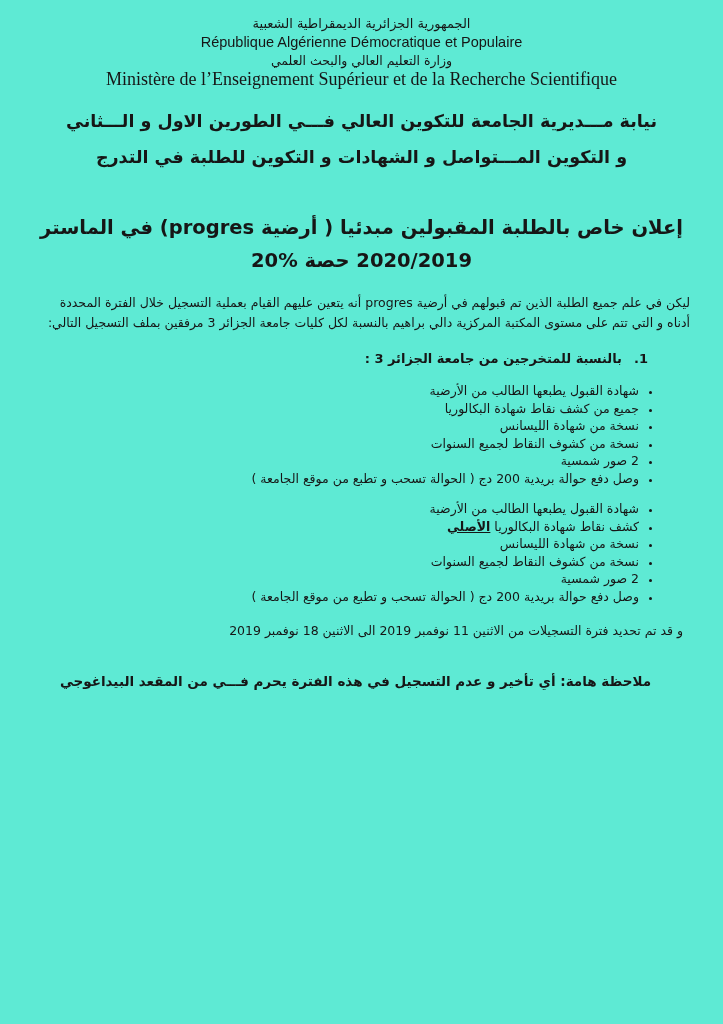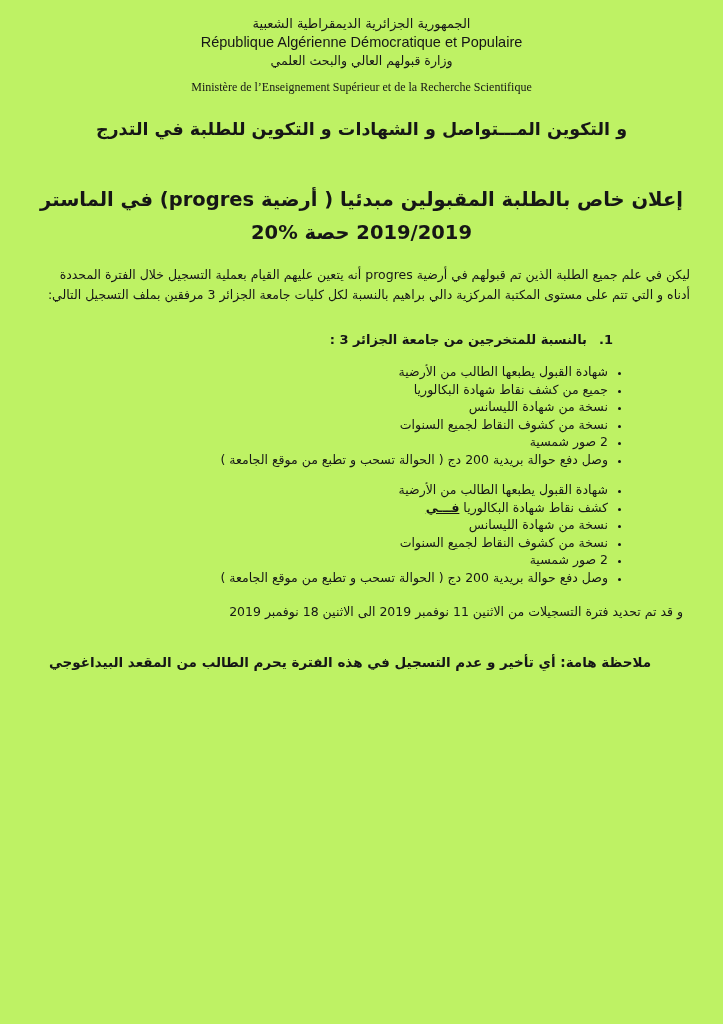--- a/index.html
+++ b/index.html
@@ -4,29 +4,29 @@
 <title>Document</title>
 <style>
   * { margin: 0; padding: 0; box-sizing: border-box; }
   html, body { background: #ffffff; }
   body { font-family: "DejaVu Sans", sans-serif; color: #161616; }
   .page {
     position: relative;
     width: 723px;
     height: 1024px;
     margin: 0 auto;
-    background: #bef264;
+    background: #5eead4;
     overflow: hidden;
   }
   
   .header { padding-top: 15px; text-align: center; }
   .hdr-ar1 { font-size: 13px; line-height: 18px; font-family: "DejaVu Sans", sans-serif; }
   .hdr-fr1 { font-size: 14.5px; line-height: 19px; font-family: Liberation Sans, sans-serif; }
   .hdr-ar2 { font-size: 12.5px; line-height: 18px; }
-  .hdr-fr2 { font-size: 12px; line-height: 19px; font-family: "Liberation Serif", "DejaVu Serif", serif; margin-top: 8px; }
+  .hdr-fr2 { font-size: 18px; line-height: 19px; font-family: "Liberation Serif", "DejaVu Serif", serif; }
   
   .logo-wrap { text-align: center; margin-top: 2px; height: 58px; }
   
   .directorate {
     margin-top: 14px;
     text-align: center;
     direction: rtl;
     font-weight: bold;
     font-size: 17.5px;
     line-height: 36px;
@@ -44,36 +44,36 @@
   .intro {
     margin-top: 16px;
     padding: 0 33px;
     direction: rtl;
     text-align: right;
     font-size: 12.5px;
     line-height: 19.5px;
   }
   
   .section-heading {
-    margin-top: 26px;
-    padding-right: 110px;
+    margin-top: 17px;
+    padding-right: 75px;
     direction: rtl;
     text-align: right;
     font-weight: bold;
     font-size: 13px;
     line-height: 20px;
   }
   .sec-num { margin-left: 12px; }
   
   ul.req-list {
     margin-top: 13px;
     direction: rtl;
     text-align: right;
     list-style: disc;
-    padding: 0 115px 0 0;
+    padding: 0 84px 0 0;
   }
   ul.req-list li {
     font-size: 12.5px;
     line-height: 17.5px;
   }
   ul.req-list li::marker { font-size: 11px; }
   .u { font-weight: bold; text-decoration: underline; }
   
   .period-line {
     margin-top: 16px;
@@ -94,56 +94,57 @@
   }
 </style>
 </head>
 <body>
 
 <div class="page">
 
   <div class="header">
     <div class="hdr-ar1" dir="rtl">الجمهورية الجزائرية الديمقراطية الشعبية</div>
     <div class="hdr-fr1">République Algérienne Démocratique et Populaire</div>
-    <div class="hdr-ar2" dir="rtl">وزارة قبولهم العالي والبحث العلمي</div>
+    <div class="hdr-ar2" dir="rtl">وزارة التعليم العالي والبحث العلمي</div>
     <div class="hdr-fr2">Ministère de l’Enseignement Supérieur et de la Recherche Scientifique</div>
   </div>
 
 
   <div class="directorate">
+    <div>نيابة مـــديرية الجامعة للتكوين العالي فـــي الطورين الاول و الـــثاني</div>
     <div>و التكوين المـــتواصل و الشهادات و التكوين للطلبة في التدرج</div>
   </div>
 
   <div class="announcement">
     <div>إعلان خاص بالطلبة المقبولين مبدئيا ( أرضية progres) في الماستر</div>
-    <div>2019/2019 حصة %20</div>
+    <div>2020/2019 حصة %20</div>
   </div>
 
   <p class="intro">ليكن في علم جميع الطلبة الذين تم قبولهم في أرضية progres أنه يتعين عليهم القيام بعملية التسجيل خلال الفترة المحددة أدناه و التي تتم على مستوى المكتبة المركزية دالي براهيم بالنسبة لكل كليات جامعة الجزائر 3 مرفقين بملف التسجيل التالي:</p>
 
   <div class="section-heading">
     <span class="sec-num">1.</span><span>بالنسبة للمتخرجين من جامعة الجزائر 3 :</span>
   </div>
   <ul class="req-list">
       <li>شهادة القبول يطبعها الطالب من الأرضية</li>
       <li>جميع من كشف نقاط شهادة البكالوريا</li>
       <li>نسخة من شهادة الليسانس</li>
       <li>نسخة من كشوف النقاط لجميع السنوات</li>
       <li>2 صور شمسية</li>
       <li>وصل دفع حوالة بريدية 200 دج ( الحوالة تسحب و تطبع من موقع الجامعة )</li>
     </ul>
 
   <ul class="req-list">
       <li>شهادة القبول يطبعها الطالب من الأرضية</li>
-      <li><span>كشف نقاط شهادة البكالوريا </span><span class="u">فـــي</span></li>
+      <li><span>كشف نقاط شهادة البكالوريا </span><span class="u">الأصلي</span></li>
       <li>نسخة من شهادة الليسانس</li>
       <li>نسخة من كشوف النقاط لجميع السنوات</li>
       <li>2 صور شمسية</li>
       <li>وصل دفع حوالة بريدية 200 دج ( الحوالة تسحب و تطبع من موقع الجامعة )</li>
     </ul>
 
   <div class="period-line">و قد تم تحديد فترة التسجيلات من الاثنين 11 نوفمبر 2019 الى الاثنين 18 نوفمبر 2019</div>
 
   <div class="note-line">
-    <span>ملاحظة هامة:</span><span> أي تأخير و عدم التسجيل في هذه الفترة يحرم الطالب من المقعد البيداغوجي</span>
+    <span>ملاحظة هامة:</span><span> أي تأخير و عدم التسجيل في هذه الفترة يحرم فـــي من المقعد البيداغوجي</span>
   </div>
 
 </div>
 
 </body></html>

